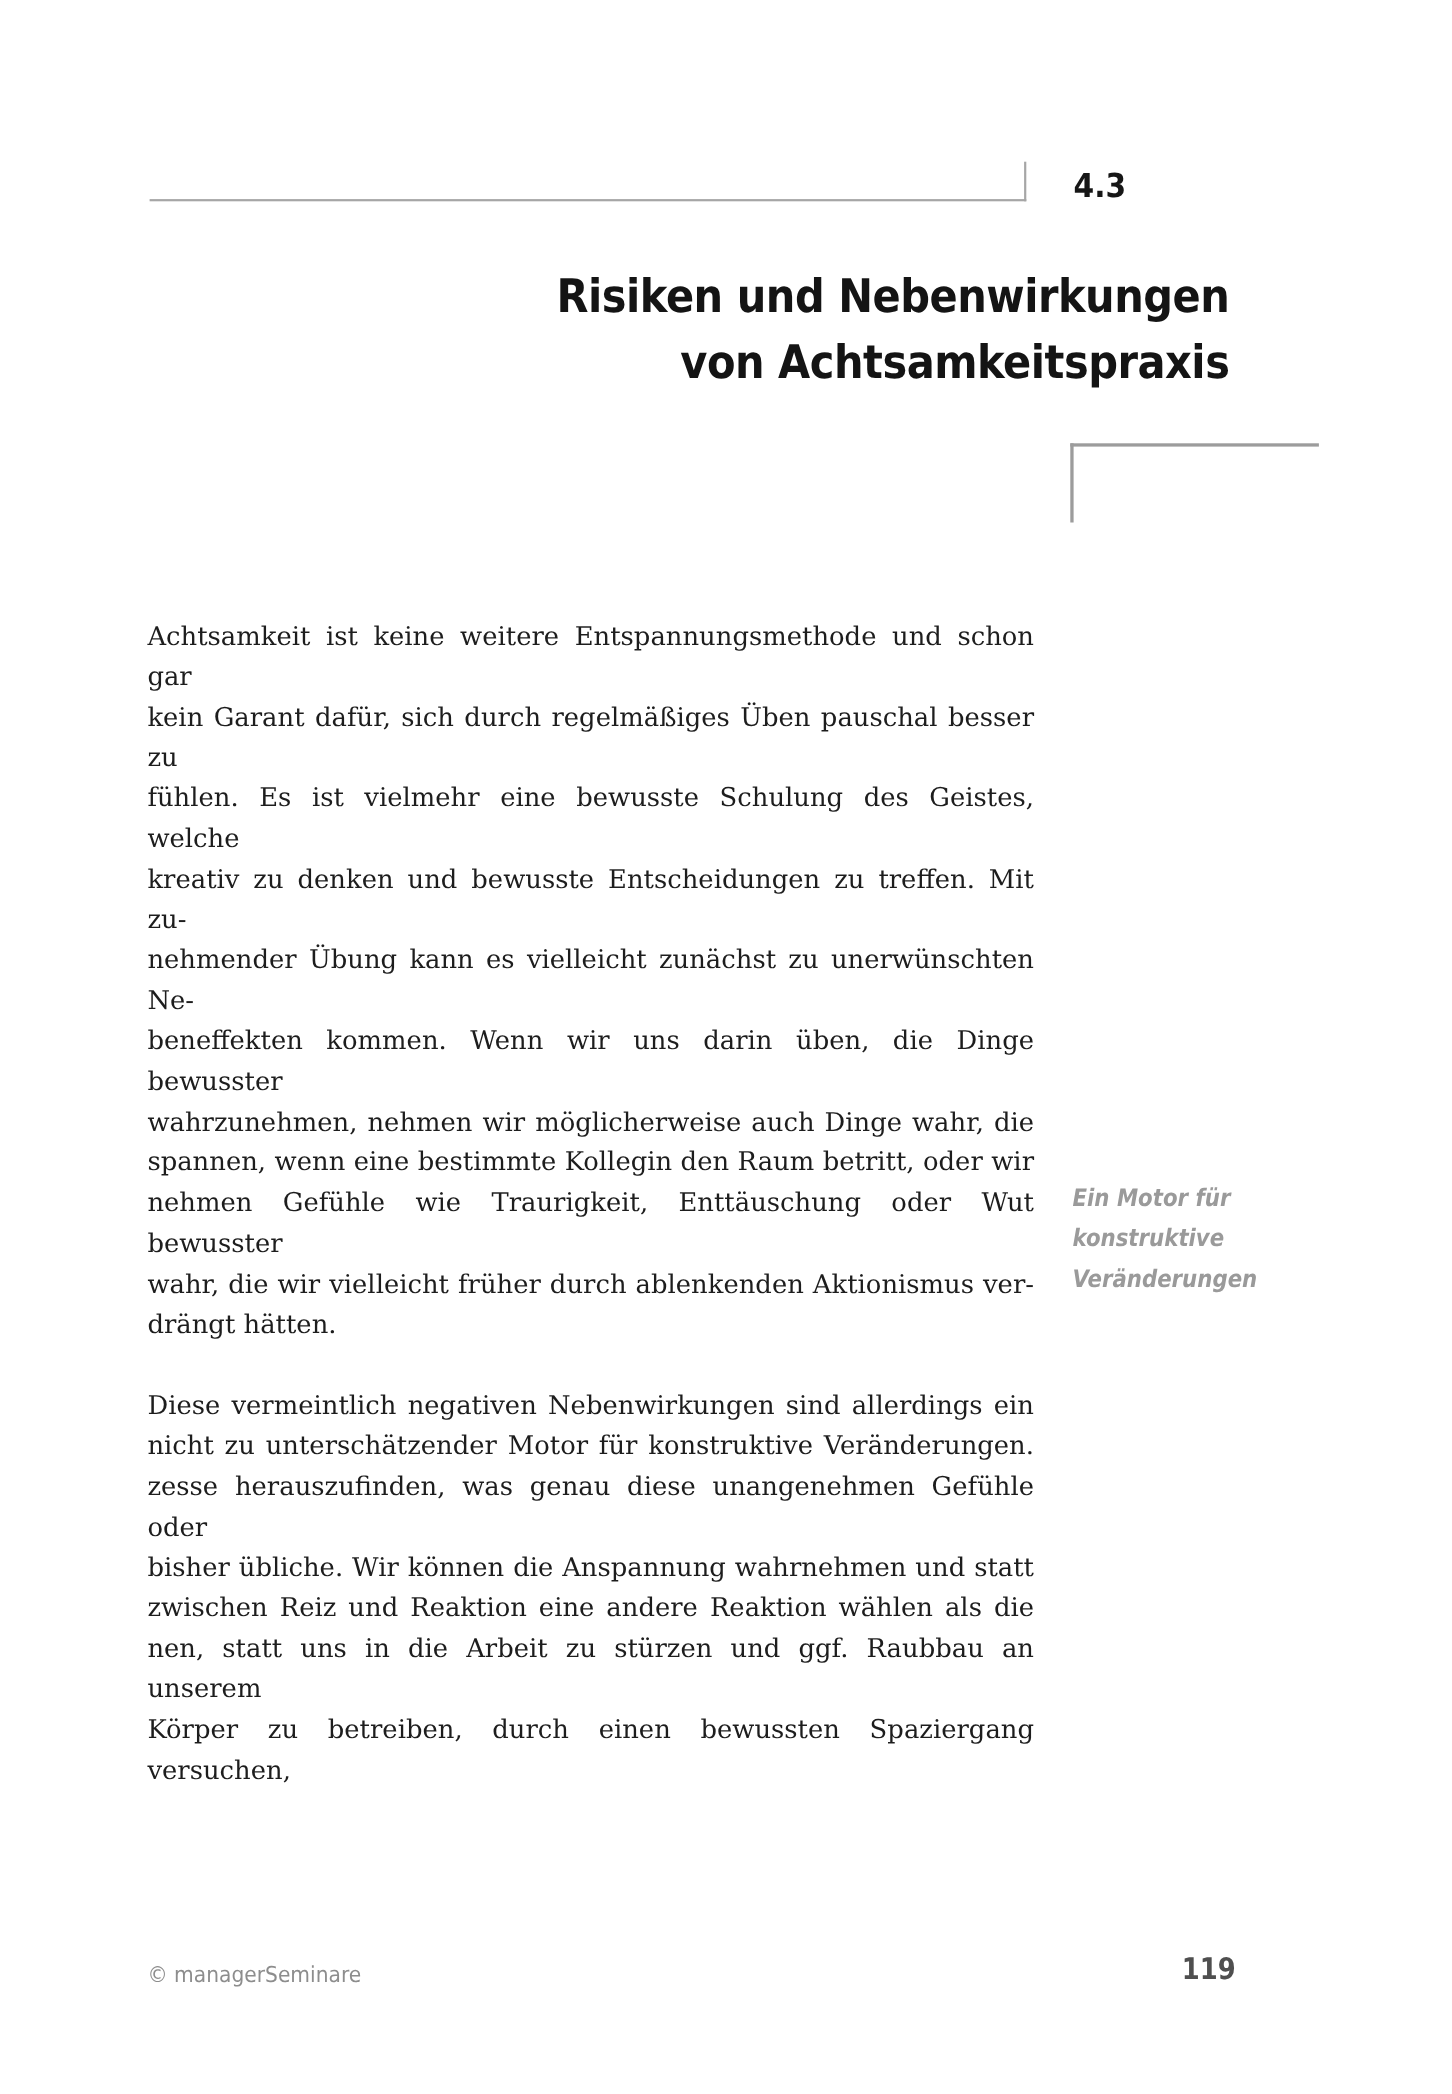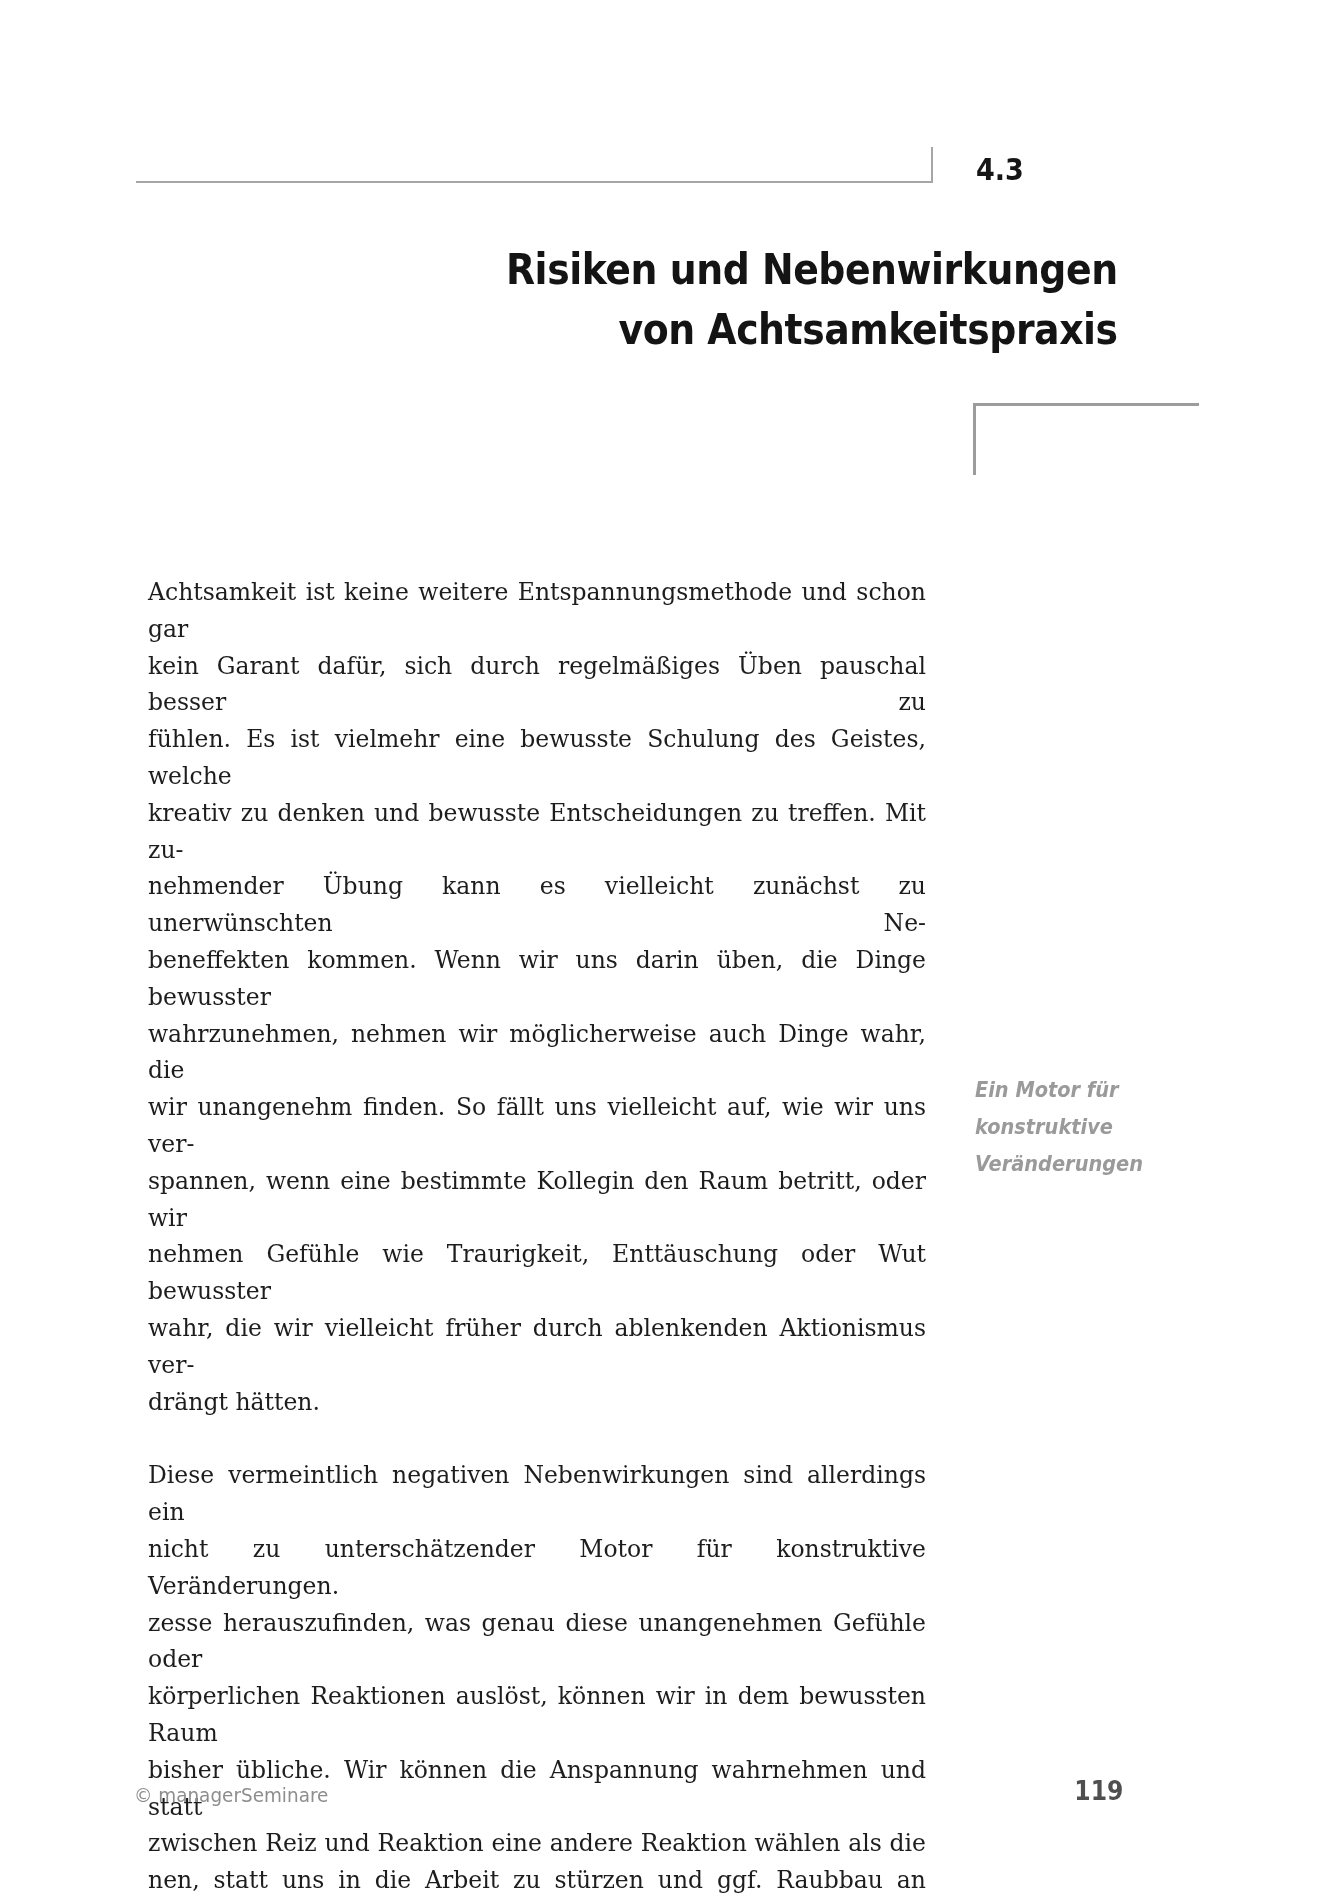--- a/index.html
+++ b/index.html
@@ -81,21 +81,21 @@
   
   .body-col {
     position: absolute;
     left: 134px;
     top: 560px;
     width: 806px;
     font-size: 23.5px;
     line-height: 36.8px;
     color: #1d1d1d;
   }
-  .para { margin: 14px; }
+  .para { margin: 0; }
   .para + .para { margin-top: 37px; }
   .para .line {
     text-align: justify;
     text-align-last: justify;
     white-space: normal;
   }
   .para.last-left .line:last-child {
     text-align-last: left;
   }
 
@@ -161,31 +161,29 @@
 
   <div class="body-col">
     <div class="para last-left">
         <div class="line">Achtsamkeit ist keine weitere Entspannungsmethode und schon gar</div>
         <div class="line">kein Garant dafür, sich durch regelmäßiges Üben pauschal besser zu</div>
         <div class="line">fühlen. Es ist vielmehr eine bewusste Schulung des Geistes, welche</div>
         <div class="line">kreativ zu denken und bewusste Entscheidungen zu treffen. Mit zu-</div>
         <div class="line">nehmender Übung kann es vielleicht zunächst zu unerwünschten Ne-</div>
         <div class="line">beneffekten kommen. Wenn wir uns darin üben, die Dinge bewusster</div>
         <div class="line">wahrzunehmen, nehmen wir möglicherweise auch Dinge wahr, die</div>
-        <div class="line">wir unangenehm finden. So fällt uns vielleicht auf, wie wir uns ver-</div>
         <div class="line">spannen, wenn eine bestimmte Kollegin den Raum betritt, oder wir</div>
         <div class="line">nehmen Gefühle wie Traurigkeit, Enttäuschung oder Wut bewusster</div>
         <div class="line">wahr, die wir vielleicht früher durch ablenkenden Aktionismus ver-</div>
         <div class="line">drängt hätten.</div>
       </div>
     <div class="para">
         <div class="line">Diese vermeintlich negativen Nebenwirkungen sind allerdings ein</div>
         <div class="line">nicht zu unterschätzender Motor für konstruktive Veränderungen.</div>
         <div class="line">zesse herauszufinden, was genau diese unangenehmen Gefühle oder</div>
-        <div class="line">körperlichen Reaktionen auslöst, können wir in dem bewussten Raum</div>
         <div class="line">bisher übliche. Wir können die Anspannung wahrnehmen und statt</div>
         <div class="line">zwischen Reiz und Reaktion eine andere Reaktion wählen als die</div>
         <div class="line">nen, statt uns in die Arbeit zu stürzen und ggf. Raubbau an unserem</div>
         <div class="line">Körper zu betreiben, durch einen bewussten Spaziergang versuchen,</div>
       </div>
   </div>
 
   <div class="margin-note">
       <div class="line">Ein Motor für</div>
       <div class="line">konstruktive</div>

